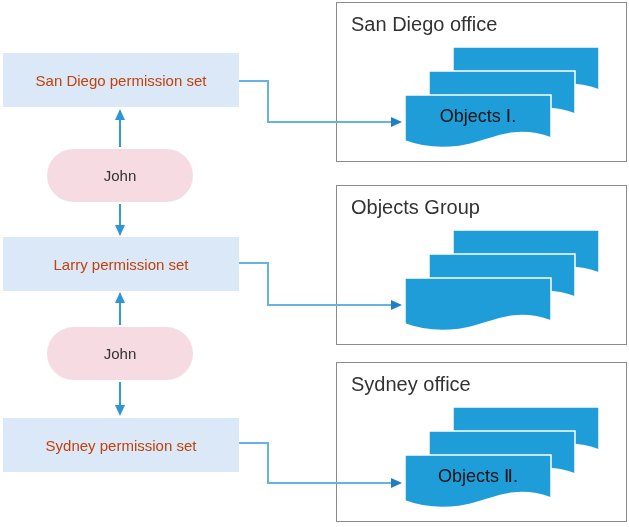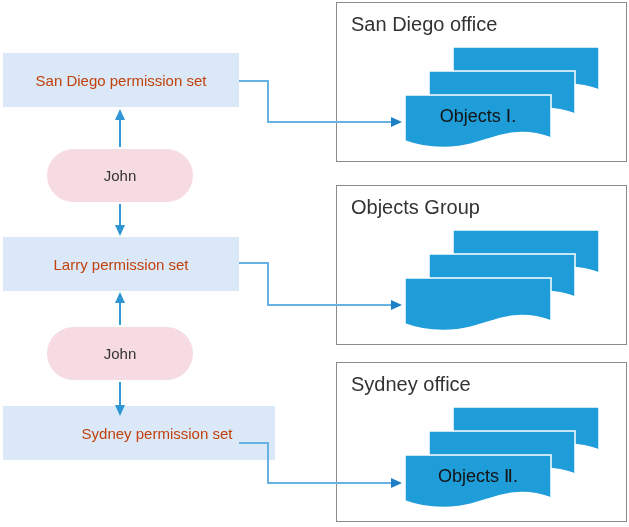--- a/index.html
+++ b/index.html
@@ -8,21 +8,21 @@
     font-family:"Liberation Sans","DejaVu Sans",sans-serif;overflow:hidden;
   }
   
   .perm-box{
     position:absolute;left:3px;width:236px;height:54px;
     background:#dbe8f7;display:flex;align-items:center;justify-content:center;
     font-size:15px;color:#c2410c;
   }
   .perm-1{top:53px;}
   .perm-2{top:237px;}
-  .perm-3{top:406px;padding-left:36px;}
+  .perm-3{top:418px;}
   .user-pill{
     position:absolute;left:47px;width:146px;height:53px;border-radius:27px;
     background:#f6dce2;display:flex;align-items:center;justify-content:center;
     font-size:15px;color:#333333;
   }
   .user-1{top:149px;align-items:center;}
   .user-2{top:327px;}
   
   .group{
     position:absolute;left:336px;width:289px;height:158px;

